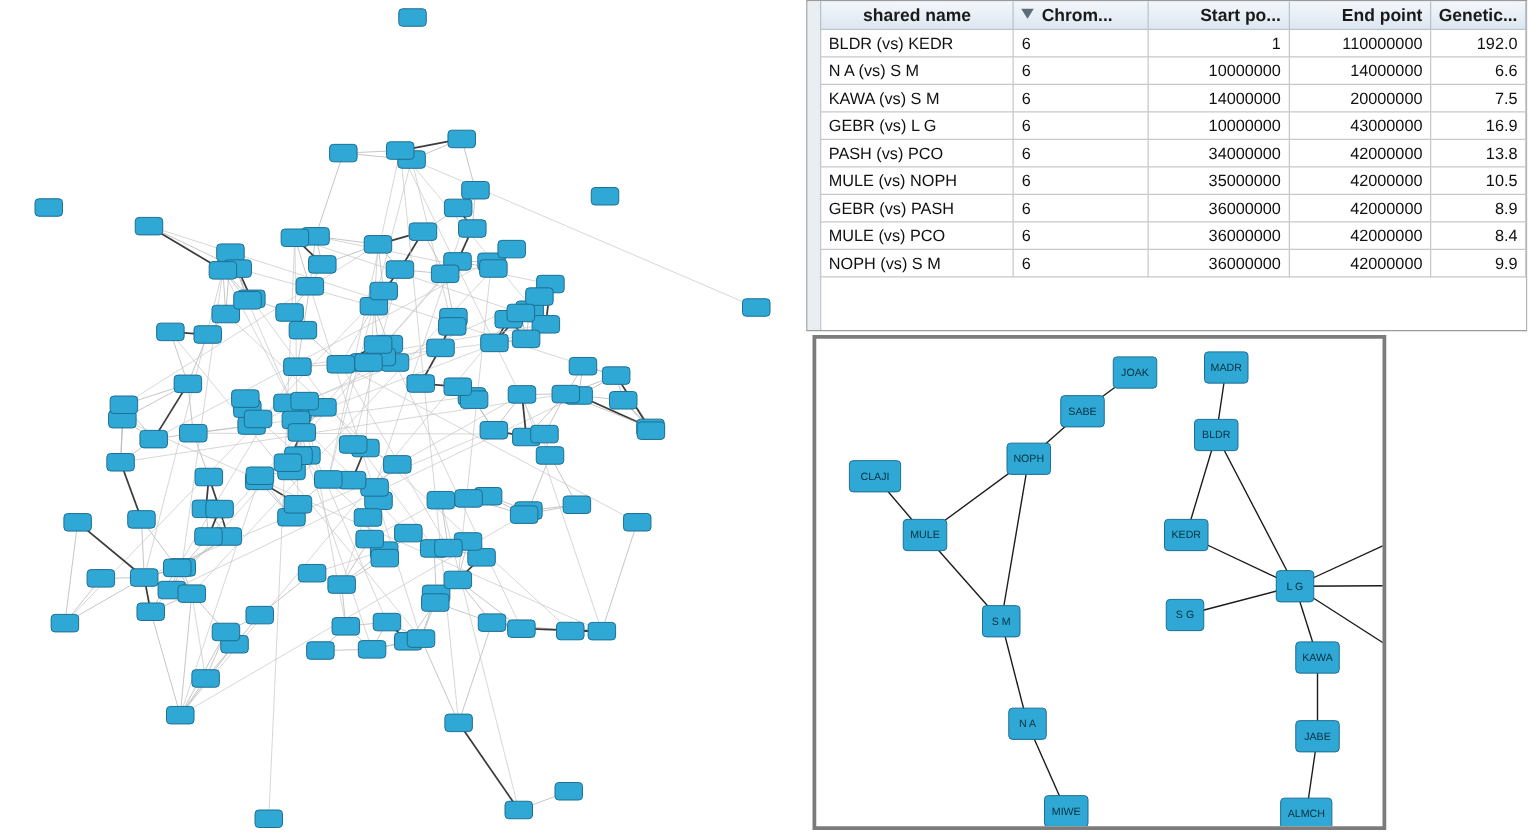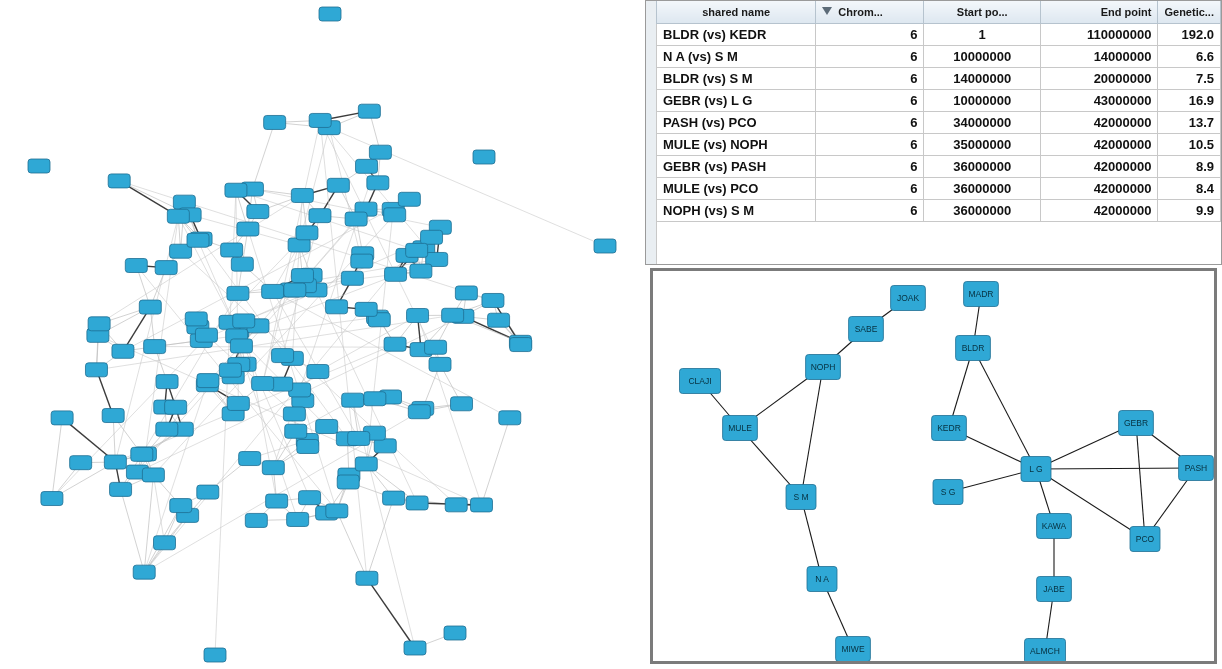--- a/index.html
+++ b/index.html
@@ -44,36 +44,35 @@
     width: 100%;
     font-size: 13px;
     color: #111;
   }
   #table-panel thead th {
     background: linear-gradient(#f3f7fb, #dde7f0);
     border: 1px solid #b6c3ce;
     border-top: none;
     height: 22px;
     font-weight: bold;
-    font-size: 11px;
+    font-size: 14px;
     color: #1a1a1a;
     padding: 0 6px;
     white-space: nowrap;
   }
   #table-panel tbody td {
     border: 1px solid #c8c8c8;
     height: 21px;
     padding: 0 6px;
     background: #ffffff;
     white-space: nowrap;
-    font-weight: bold;
   }
   .col-name { text-align: left; width: 152px; }
-  .col-chrom { text-align: right; width: 100px; }
-  .col-start { text-align: center; width: 110px; }
+  .col-chrom { width: 100px; }
+  .col-start { text-align: right; width: 110px; }
   .col-end { text-align: right; width: 110px; }
   .col-gen { text-align: right; margin-top: 48px; }
   .th-left { text-align: center; }
   .filter-ico {
     display: inline-block;
     width: 0; height: 0;
     border-left: 5px solid transparent;
     border-right: 5px solid transparent;
     border-top: 8px solid #5c6b78;
     margin-right: 4px;
@@ -89,21 +88,21 @@
     background: #e9eef2;
     border-right: 1px solid #c8c8c8;
   }
   #table-scroll-area { position: absolute; left: 10px; top: 0; right: 0; bottom: 0; }
 
   
   #network-sub {
     position: absolute;
     left: 650px;
     top: 268px;
-    width: 567px;
+    width: 459px;
     height: 396px;
     background: #ffffff;
     border: 3px solid #7b7b7b;
     box-sizing: border-box;
     overflow: hidden;
   }
   #network-sub svg, #network-main svg { display: block; }
 
   .node-rect {
     fill: #2fa8d5;
@@ -1149,39 +1148,39 @@
               <td class="col-gen">192.0</td>
             </tr>
             <tr>
               <td class="col-name">N A (vs) S M</td>
               <td class="col-chrom">6</td>
               <td class="col-start">10000000</td>
               <td class="col-end">14000000</td>
               <td class="col-gen">6.6</td>
             </tr>
             <tr>
-              <td class="col-name">BLDR (vs) S M</td>
+              <td class="col-name">KAWA (vs) S M</td>
               <td class="col-chrom">6</td>
               <td class="col-start">14000000</td>
               <td class="col-end">20000000</td>
               <td class="col-gen">7.5</td>
             </tr>
             <tr>
               <td class="col-name">GEBR (vs) L G</td>
               <td class="col-chrom">6</td>
               <td class="col-start">10000000</td>
               <td class="col-end">43000000</td>
               <td class="col-gen">16.9</td>
             </tr>
             <tr>
               <td class="col-name">PASH (vs) PCO</td>
               <td class="col-chrom">6</td>
               <td class="col-start">34000000</td>
               <td class="col-end">42000000</td>
-              <td class="col-gen">13.7</td>
+              <td class="col-gen">13.8</td>
             </tr>
             <tr>
               <td class="col-name">MULE (vs) NOPH</td>
               <td class="col-chrom">6</td>
               <td class="col-start">35000000</td>
               <td class="col-end">42000000</td>
               <td class="col-gen">10.5</td>
             </tr>
             <tr>
               <td class="col-name">GEBR (vs) PASH</td>

